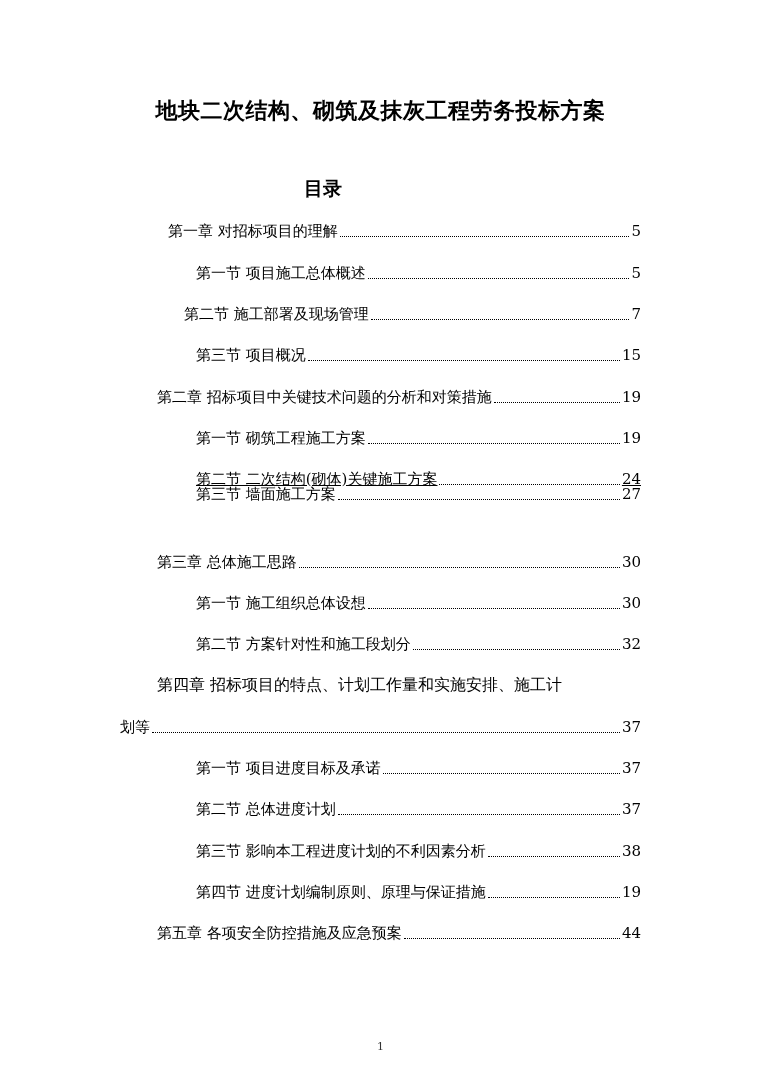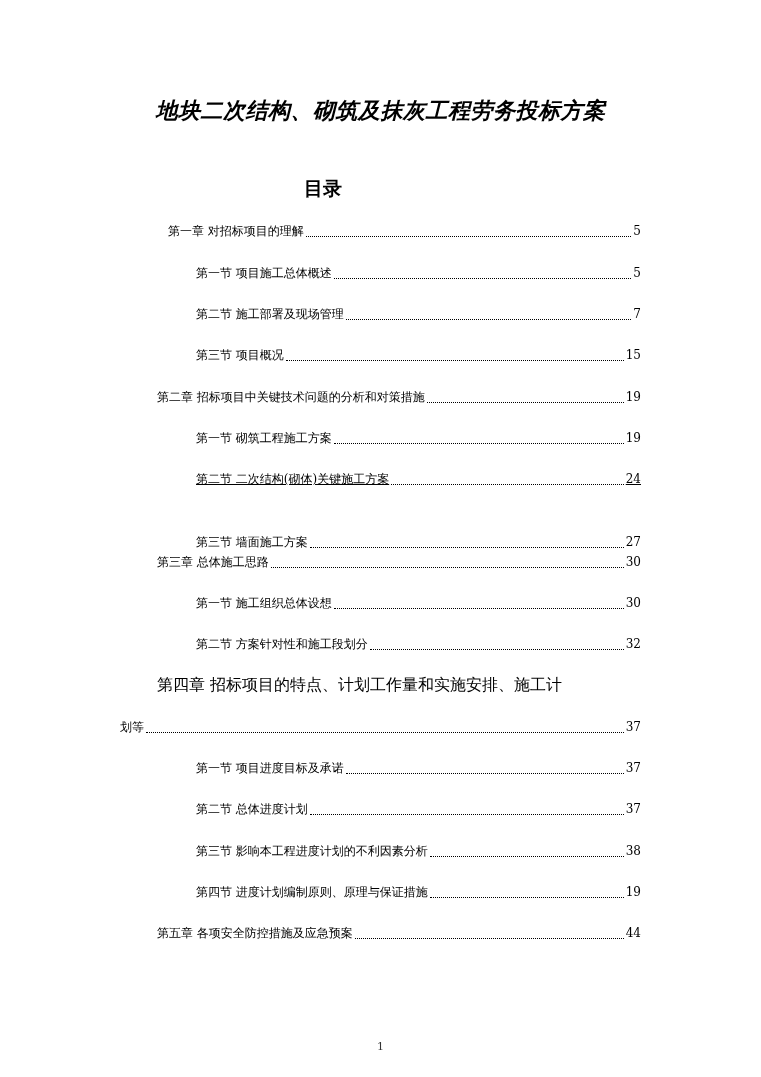--- a/index.html
+++ b/index.html
@@ -1,27 +1,27 @@
 <!DOCTYPE html>
 <html><head>
 <meta charset="utf-8">
 <style>
   html, body { margin: 0; padding: 0; background: #ffffff; }
   body { width: 761px; height: 1077px; position: relative; overflow: hidden; color: #000; }
   .title {
     position: absolute; left: 0; top: 96px; width: 761px; text-align: center;
-    font-family: "DejaVu Sans", sans-serif; font-weight: bold; font-size: 22px; letter-spacing: 0.5px; font-style: italic;
+    font-family: "DejaVu Sans", sans-serif; font-weight: bold; font-size: 22px; letter-spacing: 0.5px;
   }
   .toc-heading {
     position: absolute; left: 0; top: 176px; width: 646px; text-align: center;
     font-family: "DejaVu Sans", sans-serif; font-weight: bold; font-size: 19px;
   }
   .toc-line {
     position: absolute; display: flex; align-items: baseline;
-    font-family: "DejaVu Serif", serif; font-size: 12px; line-height: 22px;
+    font-family: "DejaVu Serif", serif; font-size: 15px; line-height: 22px;
     right: 120px; white-space: nowrap;
   }
   .toc-line .label { flex: 0 0 auto; }
   .toc-line .leader {
     flex: 1 1 auto; overflow: hidden; margin: 0 2px;
     border-bottom: 1.5px dotted #000; height: 0; align-self: flex-end; margin-bottom: 5px;
   }
   .toc-line .page { flex: 0 0 auto; }
   .plain { position: absolute; font-family: "DejaVu Serif", serif; font-size: 16px; line-height: 22px; white-space: nowrap; }
   .page-num {
@@ -38,21 +38,21 @@
 <div class="toc-line" style="left:168px; top:220px;">
   <span class="label">第一章 对招标项目的理解</span>
   <span class="leader"></span>
   <span class="page">5</span>
 </div>
 <div class="toc-line" style="left:196px; top:262px;">
   <span class="label">第一节 项目施工总体概述</span>
   <span class="leader"></span>
   <span class="page">5</span>
 </div>
-<div class="toc-line" style="left:196px; top:303px;">
+<div class="toc-line" style="left:184px; top:303px;">
   <span class="label">第二节 施工部署及现场管理</span>
   <span class="leader"></span>
   <span class="page">7</span>
 </div>
 <div class="toc-line" style="left:196px; top:344px;">
   <span class="label">第三节 项目概况</span>
   <span class="leader"></span>
   <span class="page">15</span>
 </div>
 <div class="toc-line" style="left:157px; top:386px;">
@@ -63,21 +63,21 @@
 <div class="toc-line" style="left:196px; top:427px;">
   <span class="label">第一节 砌筑工程施工方案</span>
   <span class="leader"></span>
   <span class="page">19</span>
 </div>
 <div class="toc-line" style="left:196px; top:468px;text-decoration:underline;">
   <span class="label">第二节 二次结构(砌体)关键施工方案</span>
   <span class="leader"></span>
   <span class="page">24</span>
 </div>
-<div class="toc-line" style="left:196px; top:531px;">
+<div class="toc-line" style="left:196px; top:483px;">
   <span class="label">第三节 墙面施工方案</span>
   <span class="leader"></span>
   <span class="page">27</span>
 </div>
 <div class="toc-line" style="left:157px; top:551px;">
   <span class="label">第三章 总体施工思路</span>
   <span class="leader"></span>
   <span class="page">30</span>
 </div>
 <div class="toc-line" style="left:196px; top:592px;align-items:center;">

